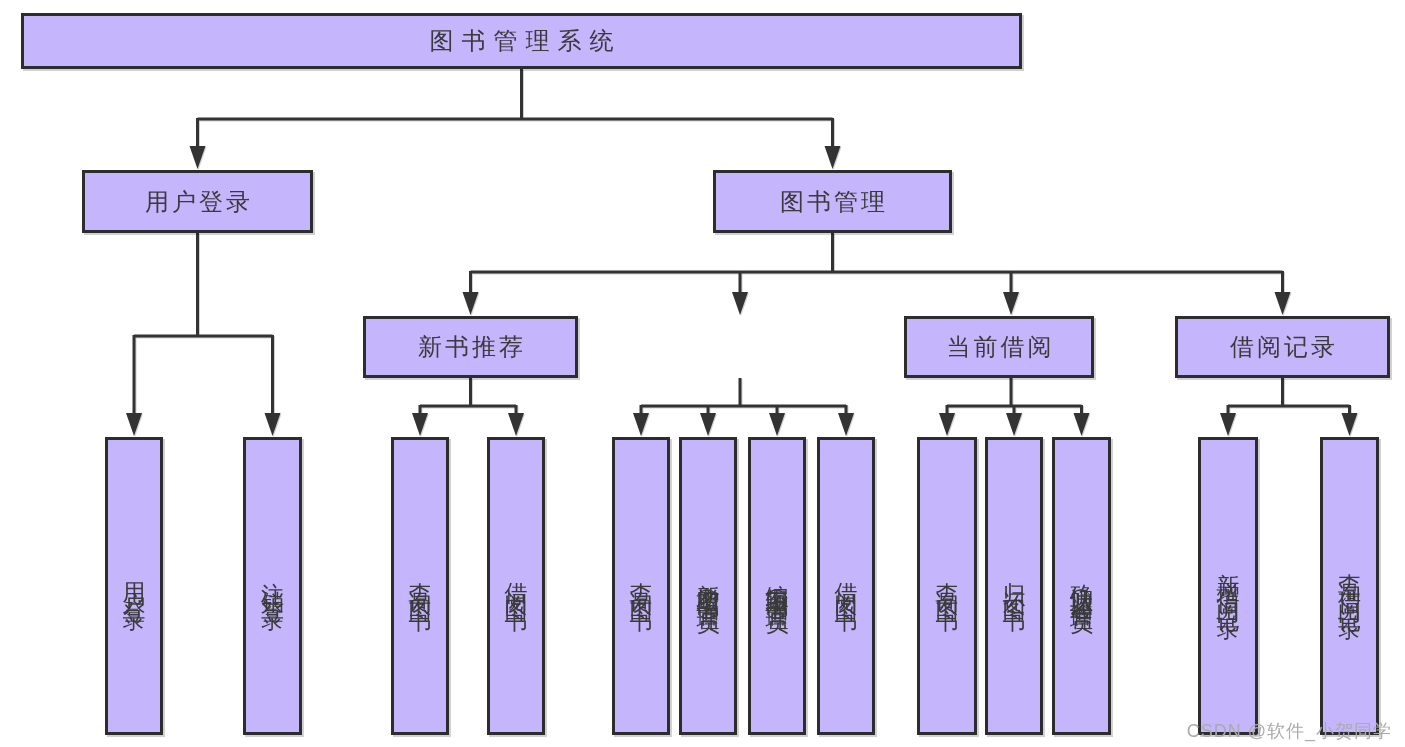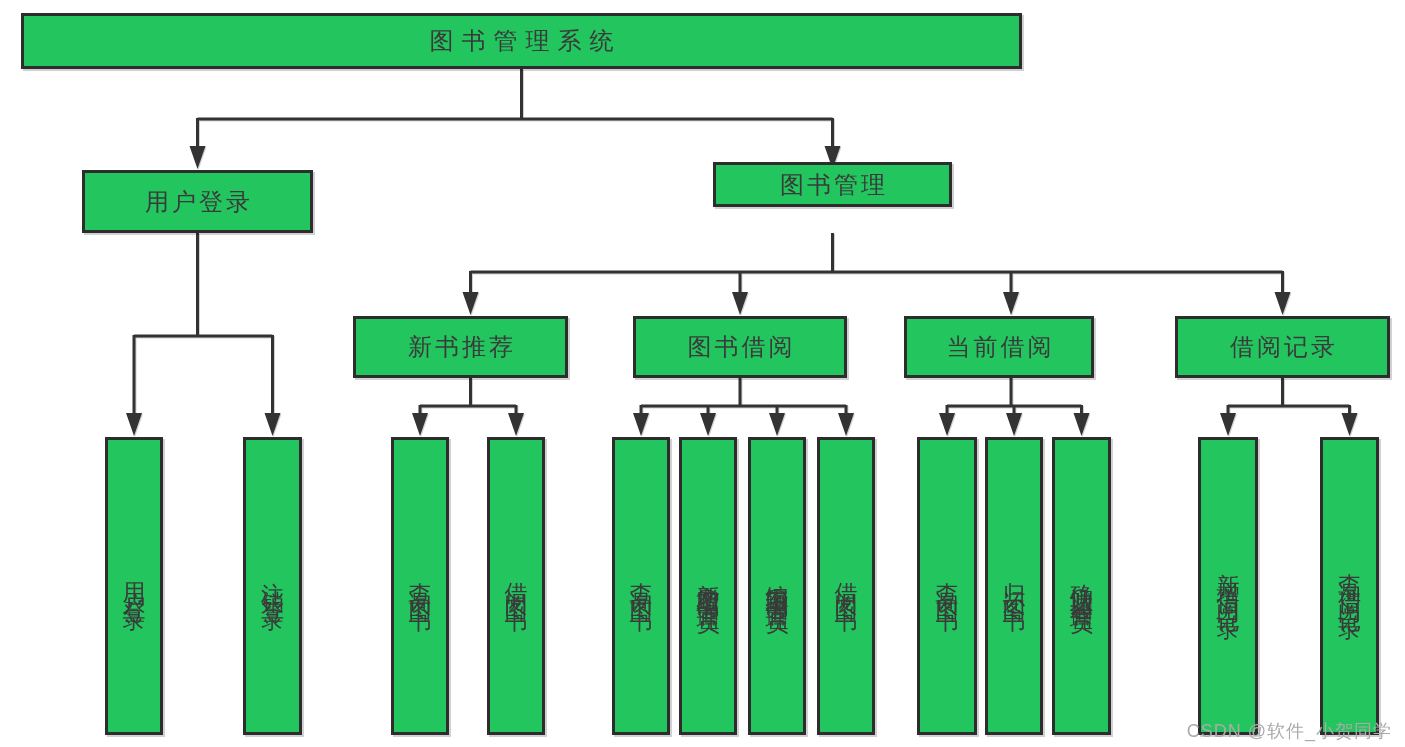--- a/index.html
+++ b/index.html
@@ -13,21 +13,21 @@
   }
   #connectors {
     position: absolute;
     left: 0; top: 0;
     width: 1405px; height: 747px;
     filter: drop-shadow(1px 1px 0 rgba(0,0,0,0.18));
   }
   .node {
     position: absolute;
     box-sizing: border-box;
-    background: #22c55e;
+    background: #c4b5fd;
     border: 3px solid var(--border, #2d2d2d);
     display: flex;
     align-items: center;
     justify-content: center;
     box-shadow: 2px 2px 0 rgba(0,0,0,0.18);
   }
   .node-label {
     color: var(--text, #3a3a3a);
     white-space: nowrap;
   }
@@ -110,28 +110,25 @@
       <line x1="1349.5" y1="405" x2="1349.5" y2="425" stroke="#333333" stroke-width="3"></line>
       <polygon points="1341.5,413 1357.5,413 1349.5,436" fill="#333333"></polygon>
     </svg>
   <div id="watermark">CSDN @软件_小贺同学</div>
 <div class="node horizontal" style="left: 21px; top: 13px; width: 1001px; height: 56px;">
       <span class="node-label" style="letter-spacing: 8px; padding-left: 8px;">图书管理系统</span>
     </div>
     <div class="node horizontal" style="left: 82px; top: 170px; width: 231px; height: 63px;">
       <span class="node-label" style="letter-spacing: 3px; padding-left: 3px;">用户登录</span>
     </div>
-    <div class="node horizontal" style="left: 713px; top: 162px; width: 239px; height: 45px;">
+    <div class="node horizontal" style="left: 713px; top: 170px; width: 239px; height: 63px;">
       <span class="node-label" style="letter-spacing: 3px; padding-left: 3px;">图书管理</span>
     </div>
-    <div class="node horizontal" style="left: 353px; top: 316px; width: 215px; height: 62px;">
+    <div class="node horizontal" style="left: 363px; top: 316px; width: 215px; height: 62px;">
       <span class="node-label" style="letter-spacing: 3px; padding-left: 3px;">新书推荐</span>
-    </div>
-    <div class="node horizontal" style="left: 633px; top: 316px; width: 214px; height: 62px;">
-      <span class="node-label" style="letter-spacing: 3px; padding-left: 3px;">图书借阅</span>
     </div>
     <div class="node horizontal" style="left: 904px; top: 316px; width: 190px; height: 62px;">
       <span class="node-label" style="letter-spacing: 3px; padding-left: 3px;">当前借阅</span>
     </div>
     <div class="node horizontal" style="left: 1175px; top: 316px; width: 215px; height: 62px;">
       <span class="node-label" style="letter-spacing: 3px; padding-left: 3px;">借阅记录</span>
     </div>
     <div class="node vertical" style="left: 105px; top: 437px; width: 58px; height: 298px;">
       <span class="node-label" style="letter-spacing: 9px; padding-bottom: 9px;">用户登录</span>
     </div>

